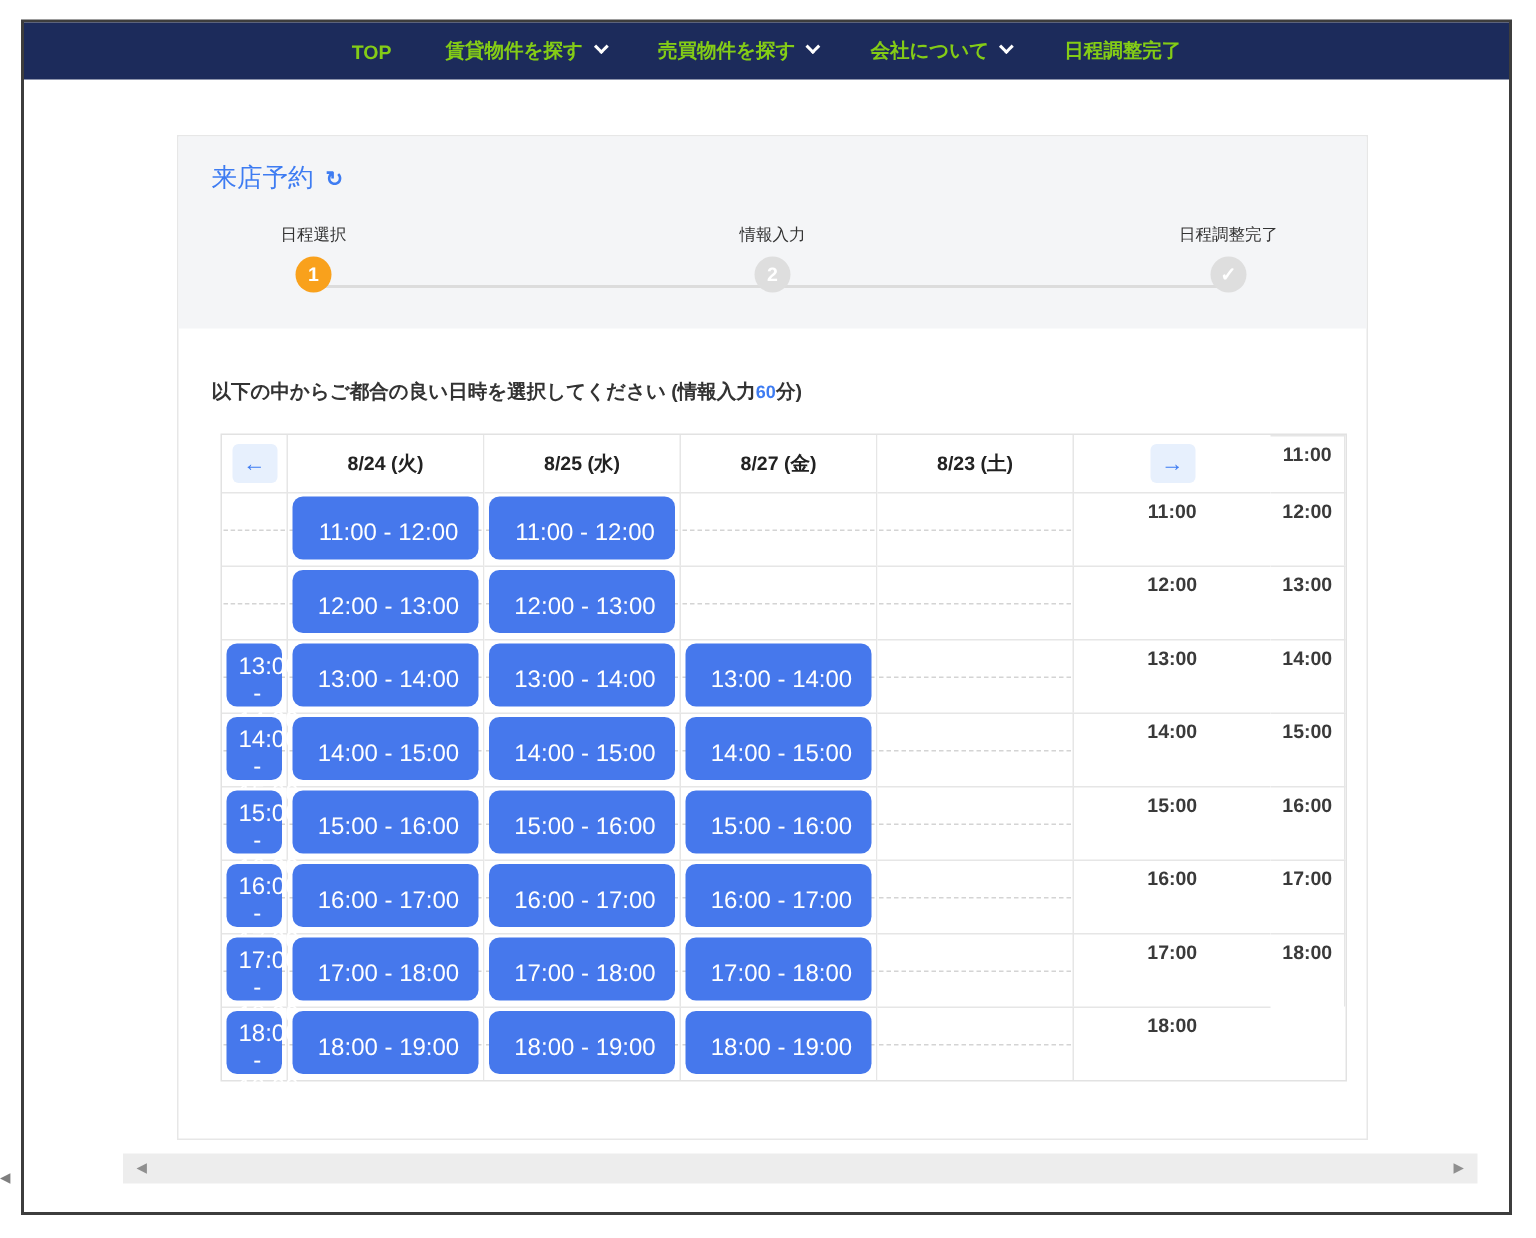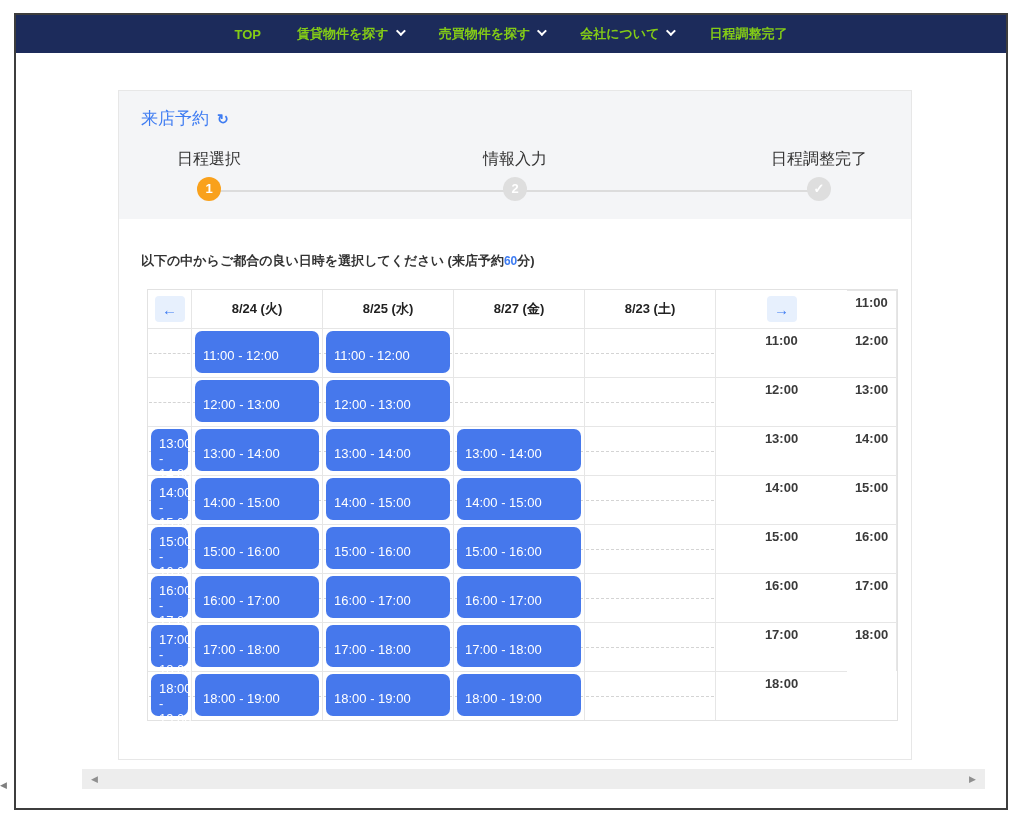--- a/index.html
+++ b/index.html
@@ -16,42 +16,42 @@
          transform:rotate(45deg) translateY(-2px);display:inline-block;margin-top:-3px;}
   
   .card{position:absolute;left:102px;top:75px;width:794px;height:670px;background:#fff;border:1px solid #e7e7e7;}
   .card-top{position:relative;height:128px;background:#f4f5f7;}
   .title-row{position:absolute;left:22px;top:16px;display:flex;align-items:center;gap:8px;}
   .page-title{color:var(--accent,#3e7cf2);font-size:17px;font-weight:normal;}
   .refresh-icon{color:var(--accent,#3e7cf2);font-size:14px;font-weight:bold;cursor:pointer;line-height:1;}
   .steps{position:absolute;left:0;top:58px;width:100%;height:64px;}
   .connector{position:absolute;left:90px;width:610px;top:41px;height:2px;background:#dcdcdc;}
   .step{position:absolute;transform:translateX(-50%);text-align:center;}
-  .step .step-label{font-size:16px;color:#333;margin-bottom:7px;white-space:nowrap;}
+  .step .step-label{font-size:11px;color:#333;margin-bottom:7px;white-space:nowrap;}
   .step .circle{position:relative;width:24px;height:24px;border-radius:50%;margin:0 auto;color:#fff;
                 font-weight:bold;font-size:13px;line-height:24px;background:#dedede;z-index:2;}
   .step.active .circle{background:var(--orange,#f9a11c);}
   
   .instruction{position:absolute;left:22px;top:148px;font-size:13px;font-weight:bold;color:#333;}
   .instruction .duration{color:var(--accent,#3e7cf2);font-size:12px;}
   
   .cal-table{position:absolute;left:28px;top:198px;width:751px;border:1px solid #e2e2e2;background:#fff;}
   .tz-row{height:24px;border-bottom:1px solid #e2e2e2;font-size:10.5px;font-weight:bold;color:#222;
           display:flex;align-items:center;justify-content:flex-end;padding-right:9px;}
   .grid{display:grid;grid-template-columns:44px repeat(5,131px) 50px;grid-template-rows:38px repeat(8,49px);}
   .cell{border-right:1px solid #e6e6e6;position:relative;background:#fff;}
   .cell.col-last{border-right:none;}
   .cell.body{border-top:1px solid #e6e6e6;}
   .h-cell{display:flex;align-items:center;justify-content:center;font-size:13px;font-weight:bold;color:#222;}
   .nav-arrow{width:30px;height:26px;border:none;border-radius:4px;background:#e7f0fd;color:var(--accent,#3e7cf2);
              font-size:15px;font-weight:bold;cursor:pointer;display:flex;align-items:center;justify-content:center;padding:0;}
   .gutter-cell{font-size:13px;font-weight:bold;color:#3a3a3a;text-align:center;padding-top:4px;}
   .half{position:absolute;left:1px;right:1px;top:50%;border-top:1px dashed #d4d4d4;}
   .slot{position:absolute;left:3px;right:3px;top:2px;bottom:4px;background:var(--slot,#4678ec);border:none;
-        border-radius:7px;color:#fff;font-size:13px;text-align:left;padding:7px 4px 0 8px;cursor:pointer;
+        border-radius:7px;color:#fff;font-size:16px;text-align:center;padding:7px 4px 0 8px;cursor:pointer;
         font-family:"Liberation Sans",sans-serif;z-index:3;}
   
   .hscroll{position:absolute;left:66px;top:754px;width:903px;height:20px;background:#ededed;cursor:pointer;}
   .hscroll .arr{position:absolute;top:50%;transform:translateY(-50%);font-size:9px;color:#8f8f8f;line-height:1;}
   .hscroll .arr.left{left:9px;}
   .hscroll .arr.right{right:9px;}
   .edge-arrow{position:absolute;left:0px;top:780px;font-size:9px;color:#7f7f7f;}
 </style>
 </head>
 <body>
@@ -98,21 +98,21 @@
               <div class="step-label">情報入力</div>
               <div class="circle">2</div>
             </div>
             <div class="step" style="left: 700px;">
               <div class="step-label">日程調整完了</div>
               <div class="circle">✓</div>
             </div>
           </div>
       </div>
 
-      <p class="instruction"><span>以下の中からご都合の良い日時を選択してください (来店予約</span><span class="duration">60</span><span>分)</span></p>
+      <p class="instruction"><span>以下の中からご都合の良い日時を選択してください (情報入力</span><span class="duration">60</span><span>分)</span></p>
 
       <div class="cal-table">
         <div class="grid" id="grid">
             <div class="cell h-cell">
               <button class="nav-arrow">←</button>
             </div>
             <div class="cell h-cell">8/24 (火)</div>
             <div class="cell h-cell">8/25 (水)</div>
             <div class="cell h-cell">8/27 (金)</div>
             <div class="cell h-cell">8/23 (土)</div>

